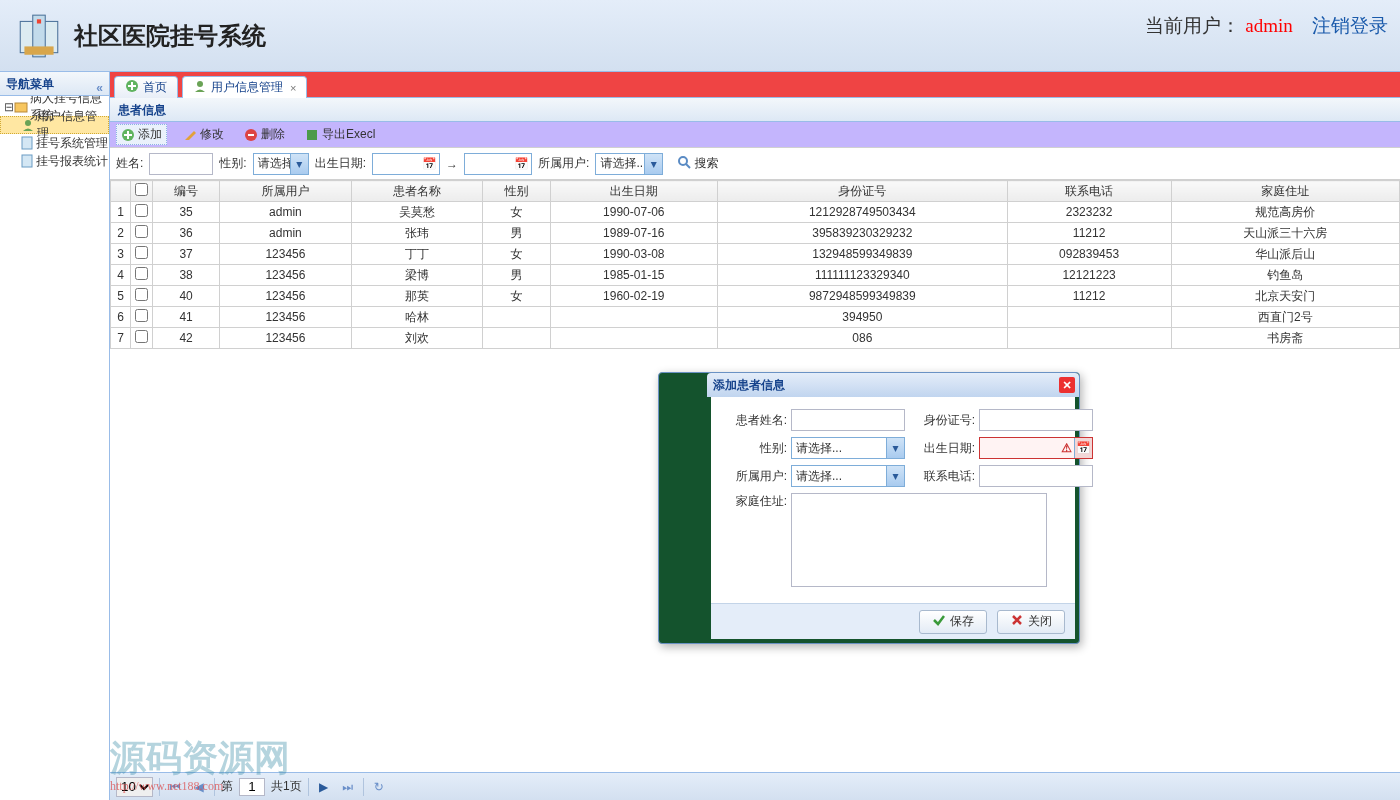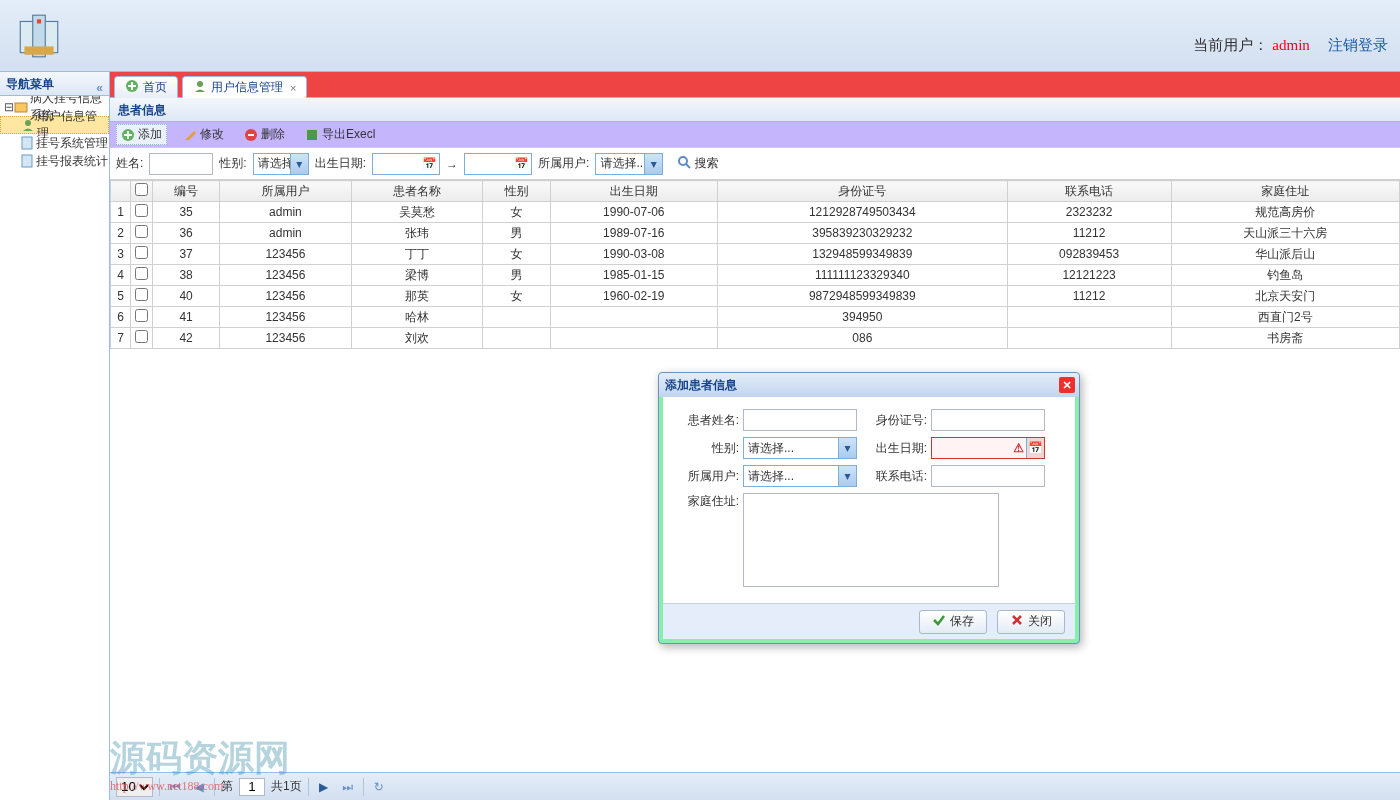--- a/index.html
+++ b/index.html
@@ -1,20 +1,20 @@
 <!DOCTYPE html>
 <html><head>
 <meta charset="utf-8">
 <style>
 * { box-sizing: border-box; margin: 0; padding: 0; }
 body { font-family: "Microsoft YaHei", Arial, sans-serif; font-size: 12px; background: #dfe8f6; color: #333; overflow: hidden; }
 .header { height: 72px; background: linear-gradient(#e4edf9, #d3e0f0); border-bottom: 1px solid #99bce8; display: flex; align-items: center; padding: 0 12px; position: relative; }
 .logo-box { width: 54px; height: 54px; margin-right: 8px; display:flex; align-items:center; justify-content:center; }
 .app-title { font-size: 24px; font-weight: bold; color: #222; }
-.header-right { position: absolute; right: 12px; bottom: 16px; font-size: 15px; }
+.header-right { position: absolute; right: 12px; bottom: 32px; font-size: 19px; }
 .header-right .cur-user { color: red; font-family: "SimSun"; }
 .header-right a { color: #1a5aab; margin-left: 14px; text-decoration: none; }
 .main { display: flex; height: calc(100vh - 72px); }
 .sidebar { width: 110px; background: #dfe8f6; border-right: 1px solid #99bce8; }
 .sidebar-title { height: 24px; line-height: 24px; padding: 0 6px; font-weight: bold; color: #15428b; background: linear-gradient(#f3f7fb,#dde8f5); border-bottom: 1px solid #99bce8; position: relative; }
 .collapse-icon { position: absolute; right: 6px; top: 4px; color: #6a8fc9; font-weight: bold; }
 .tree { background: #fff; height: calc(100% - 24px); padding: 2px 0; }
 .tree-node { display: flex; align-items: center; height: 18px; padding-left: 4px; }
 .tree-node.indent1 { padding-left: 20px; }
 .tree-node.active { background: #ffe7a2; border: 1px dotted #d0a933; }
@@ -46,21 +46,21 @@
 .row-num-col { width:20px; }
 .cb-col { width:22px; }
 .pager { height: 28px; border-top: 1px solid #99bce8; background: linear-gradient(#e4edf9,#d3e0f0); display:flex; align-items:center; padding: 0 6px; gap:6px; }
 .pager .sep { width:1px; height:18px; background:#b0c4de; }
 .pager select { height:20px; border:1px solid #b5b8c8; }
 .pager .pg-btn { width:18px; height:18px; display:flex; align-items:center; justify-content:center; color:#6a8fc9; cursor:pointer; }
 .pager input { width:26px; height:18px; border:1px solid #b5b8c8; text-align:center; }
 .watermark { position:absolute; left:0; bottom:6px; font-size:36px; color: rgba(43,131,161,0.35); font-weight:bold; pointer-events:none; }
 .watermark .url { font-size:12px; color: rgba(221,67,67,0.7); display:block; margin-top:-4px; font-family:"SimSun"; font-weight:normal; }
 
-.dialog { position:absolute; top:300px; left:548px; width:422px; border:1px solid #6a92c4; border-radius:4px; box-shadow: 2px 3px 10px rgba(0,0,0,0.3); background: #86efac; }
+.dialog { position:absolute; top:300px; left:548px; width:422px; border:1px solid #6a92c4; border-radius:4px; box-shadow: 2px 3px 10px rgba(0,0,0,0.3); background: #14532d; padding-left: 48px; }
 .dialog-title { height:24px; display:flex; align-items:center; padding: 0 6px; font-weight:bold; color:#15428b; position:relative; background: linear-gradient(#e4edf9,#c1d5ef); border-radius:4px 4px 0 0; }
 .dialog-close { position:absolute; right:4px; top:4px; width:16px; height:16px; background:#ec3030; color:#fff; border-radius:2px; display:flex; align-items:center; justify-content:center; font-weight:bold; font-size:11px; cursor:pointer; }
 .dialog-body { background:#fff; margin:0 4px; padding: 12px 14px 10px 14px; }
 .form-row { display:flex; margin-bottom: 6px; align-items:flex-start; }
 .form-row .field { display:flex; align-items:center; gap:4px; }
 .form-row label { width:62px; text-align:right; white-space:nowrap; }
 .form-input { width:114px; height:22px; border:1px solid #b5b8c8; }
 .textarea { width:256px; height:94px; border:1px solid #b5b8c8; resize:none; }
 .dialog-footer { height:36px; background:#e4edf9; margin:0 4px 4px 4px; display:flex; justify-content:flex-end; align-items:center; gap:10px; padding-right:10px; border-top:1px solid #c3d4e8; }
 .dlg-btn { height:24px; padding:0 12px; border:1px solid #a8b9ce; border-radius:3px; background: linear-gradient(#fff,#e3ebf5); display:flex; align-items:center; gap:4px; cursor:pointer; }
@@ -71,20 +71,21 @@
 
 <div class="header">
   <div class="logo-box">
     <svg viewBox="0 0 48 48" width="50" height="50">
       <rect x="6" y="10" width="36" height="30" fill="#dcebf1" stroke="#4b7199"></rect>
       <rect x="18" y="4" width="12" height="40" fill="#c2dbeb" stroke="#4b7199"></rect>
       <rect x="22" y="8" width="4" height="4" fill="#e43"></rect>
       <rect x="10" y="34" width="28" height="8" fill="#d8a64b"></rect>
     </svg>
   </div>
+  <div class="app-title">社区医院挂号系统</div>
   <div class="header-right">
     <span>当前用户：</span>
     <span class="cur-user">admin</span>
     <a href="#">注销登录</a>
   </div>
 </div>
 
 <div class="main">
   <div class="sidebar">
     <div class="sidebar-title">

